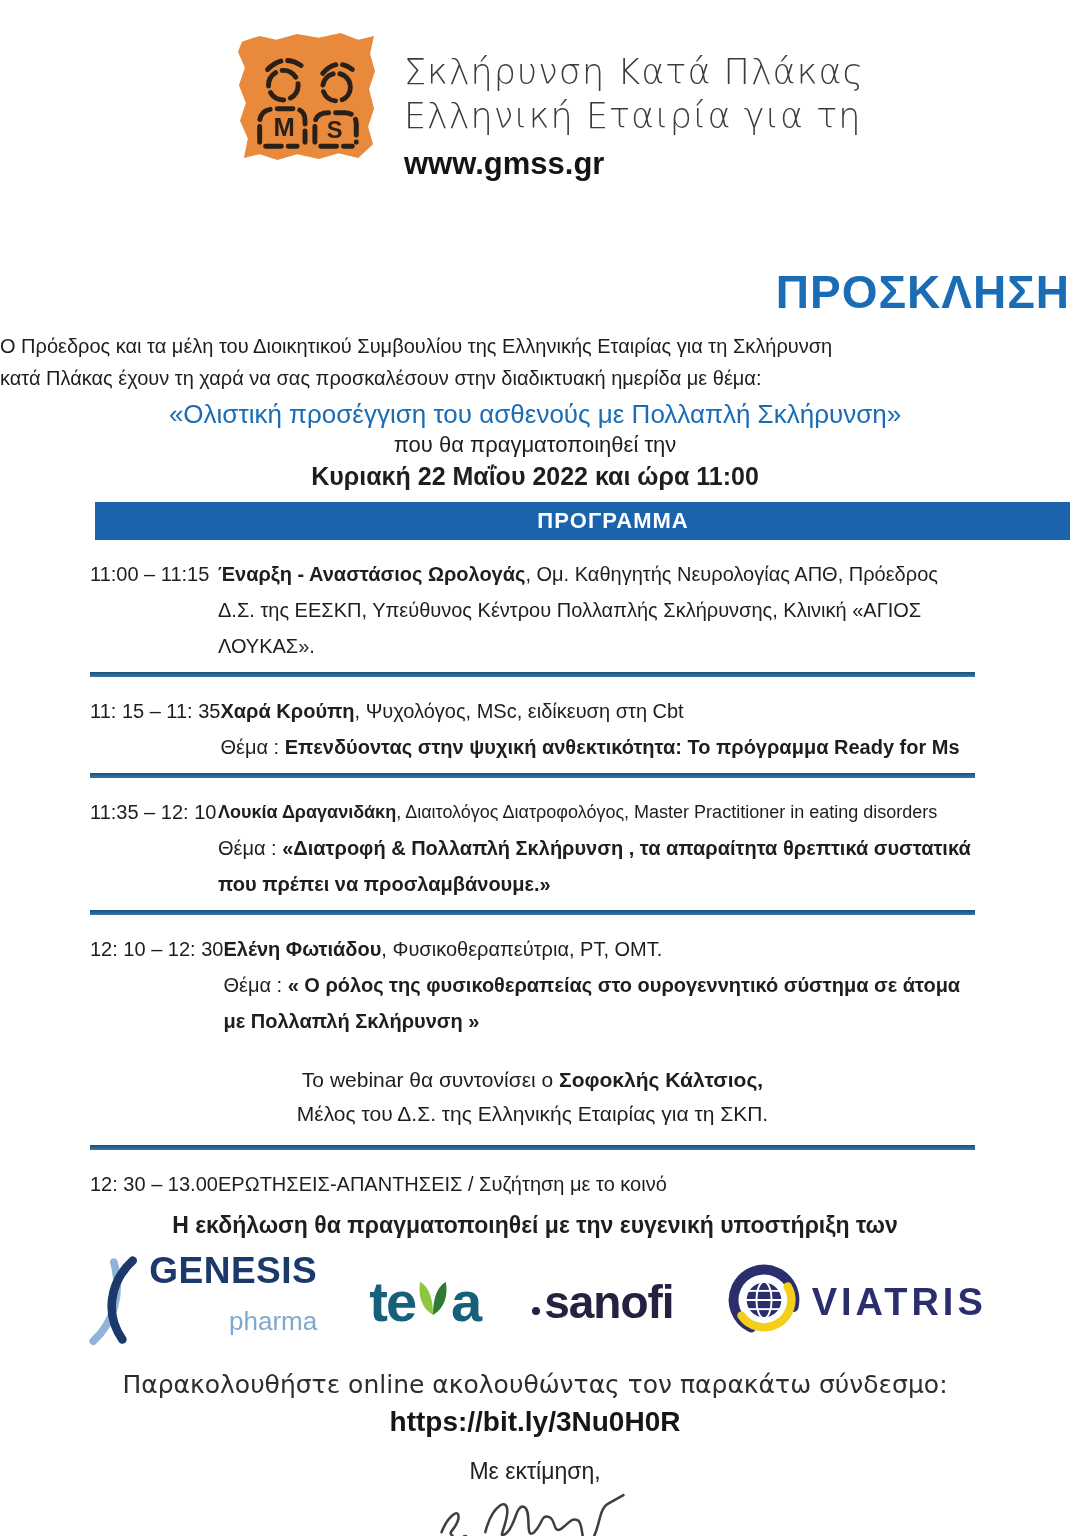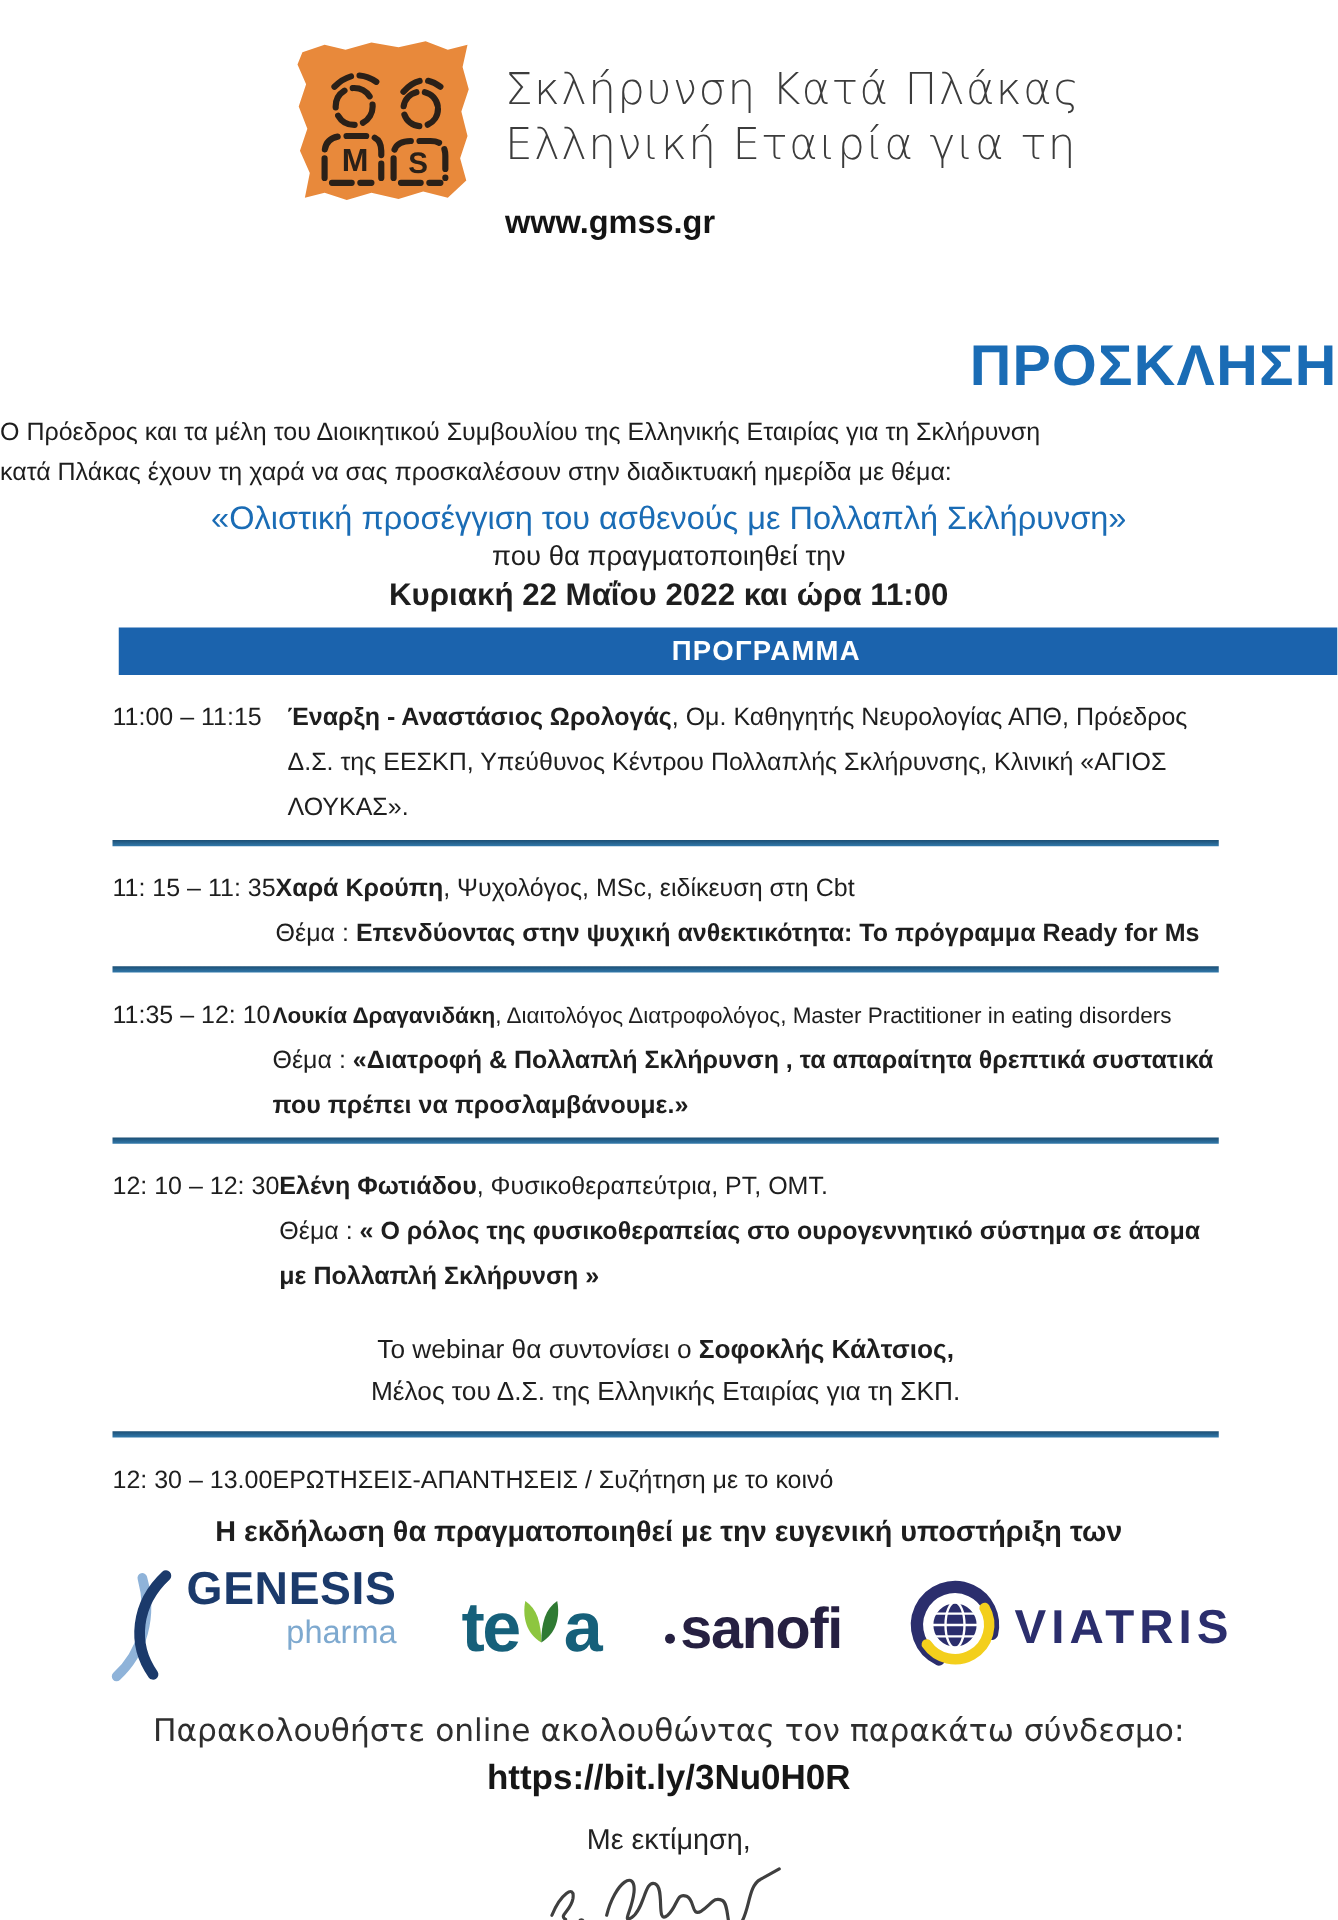--- a/index.html
+++ b/index.html
@@ -5,49 +5,49 @@
   html,body{margin:0;padding:0;background:#ffffff;}
   .page{
     position:relative;width:1070px;height:1536px;background:#ffffff;overflow:hidden;
     font-family:"Liberation Sans",sans-serif;color:#1e1e1e;
   }
   
   .header-row{display:flex;align-items:flex-start;gap:24px;padding-top:28px;margin-left:232px;height:140px;}
   .ms-logo{flex:0 0 auto;}
   .org-block{padding-top:22px;}
   .org-name{font-family:"DejaVu Sans",sans-serif;font-weight:300;font-size:35px;line-height:44px;color:#3c3c3c;letter-spacing:1px;}
-  .org-site{font-weight:700;font-size:26px;color:#141414;margin-top:24px;}
+  .org-site{font-weight:700;font-size:31px;color:#141414;margin-top:8px;}
   
   .title{margin-top:98px;text-align:right;font-size:46px;font-weight:700;color:#1a6cb5;letter-spacing:1px;line-height:52px;}
   .intro{margin-top:12px;text-align:left;font-size:20px;line-height:32px;color:#1d1d1d;white-space:nowrap;}
   .theme-line{margin-top:4px;text-align:center;font-size:26px;font-weight:400;color:#1a6cb5;line-height:32px;white-space:nowrap;}
   .pre-date{text-align:center;font-size:22px;line-height:30px;}
   .date-line{text-align:center;font-size:25px;font-weight:700;line-height:32px;}
   
   .banner{margin:10px auto 0 95px;width:1036px;height:38px;background:#1b63ad;color:#ffffff;
     font-size:22px;font-weight:700;letter-spacing:1px;text-align:center;line-height:38px;}
   
   .program{margin:16px 0 0 90px;width:885px;}
   .prog-item{display:flex;margin-top:16px;}
-  .prog-item.first{margin-top:0;gap:12px;}
+  .prog-item.first{margin-top:0;}
   .prog-time{flex:0 0 128px;font-size:20px;line-height:36px;white-space:nowrap;}
   .prog-body{flex:1;font-size:20px;line-height:36px;max-width:757px;}
   .b{font-weight:700;}
   .theme-row{font-size:20px;line-height:36px;}
   .nowrap{white-space:nowrap;max-width:none;}
   .tight{font-size:18px;white-space:nowrap;max-width:none;}
   .sep{height:5px;margin-top:8px;background:linear-gradient(#1c4f75,#3279ab);}
   .moderator{margin-top:24px;text-align:center;font-size:21px;line-height:34px;}
   
   .sponsor-head{margin-top:8px;text-align:center;font-size:23px;font-weight:700;line-height:30px;}
   .logos-row{margin-top:12px;display:flex;align-items:center;justify-content:center;gap:52px;height:100px;}
   .genesis{display:flex;align-items:flex-start;gap:6px;}
   .genesis-txt{display:flex;flex-direction:column;align-items:flex-end;}
   .genesis-name{font-size:37px;font-weight:700;color:#1b3a6b;letter-spacing:0.5px;line-height:38px;}
-  .genesis-sub{font-size:26px;color:#7ea9cf;line-height:26px;margin-top:2px;}
+  .genesis-sub{font-size:26px;color:#7ea9cf;line-height:26px;margin-top:18px;}
   .teva{display:flex;align-items:flex-end;}
   .teva-part{font-size:56px;font-weight:700;color:#16607a;letter-spacing:-2px;line-height:56px;}
   .teva-leaf{margin:0 1px 6px 1px;}
   .sanofi{display:flex;align-items:flex-end;gap:4px;}
   .sanofi-dot{width:8px;height:8px;border-radius:50%;background:#262041;margin-bottom:10px;}
   .sanofi-name{font-size:46px;font-weight:700;color:#262041;letter-spacing:-1px;line-height:46px;}
   .viatris{display:flex;align-items:center;gap:10px;}
   .viatris-name{font-size:38px;font-weight:700;color:#2b2e6d;letter-spacing:4px;}
   
   .watch{margin-top:16px;text-align:center;font-family:"DejaVu Sans",sans-serif;font-size:25px;color:#2e2e2e;line-height:34px;}

